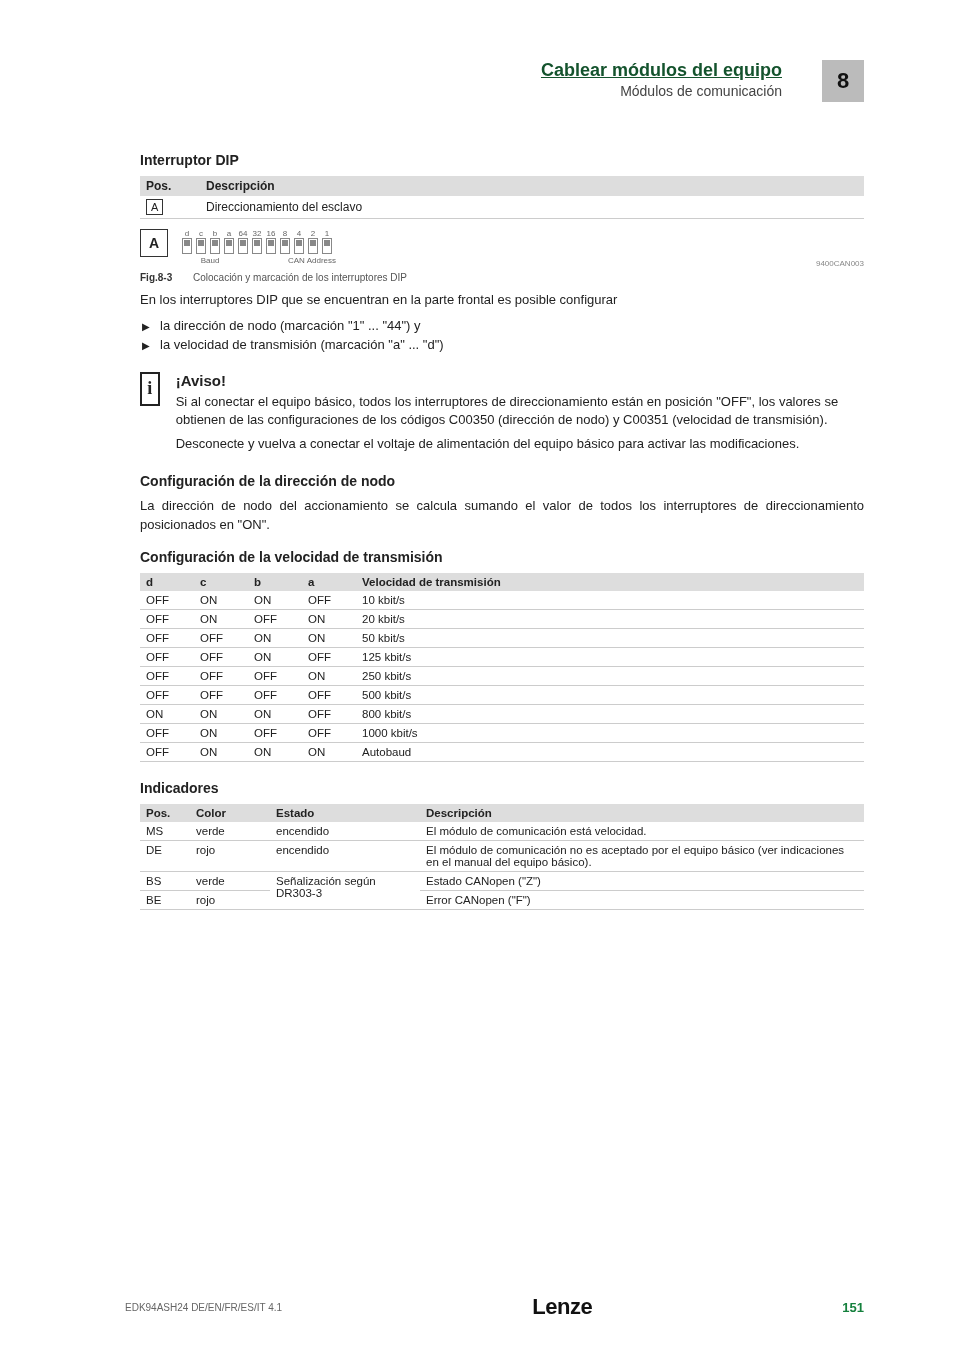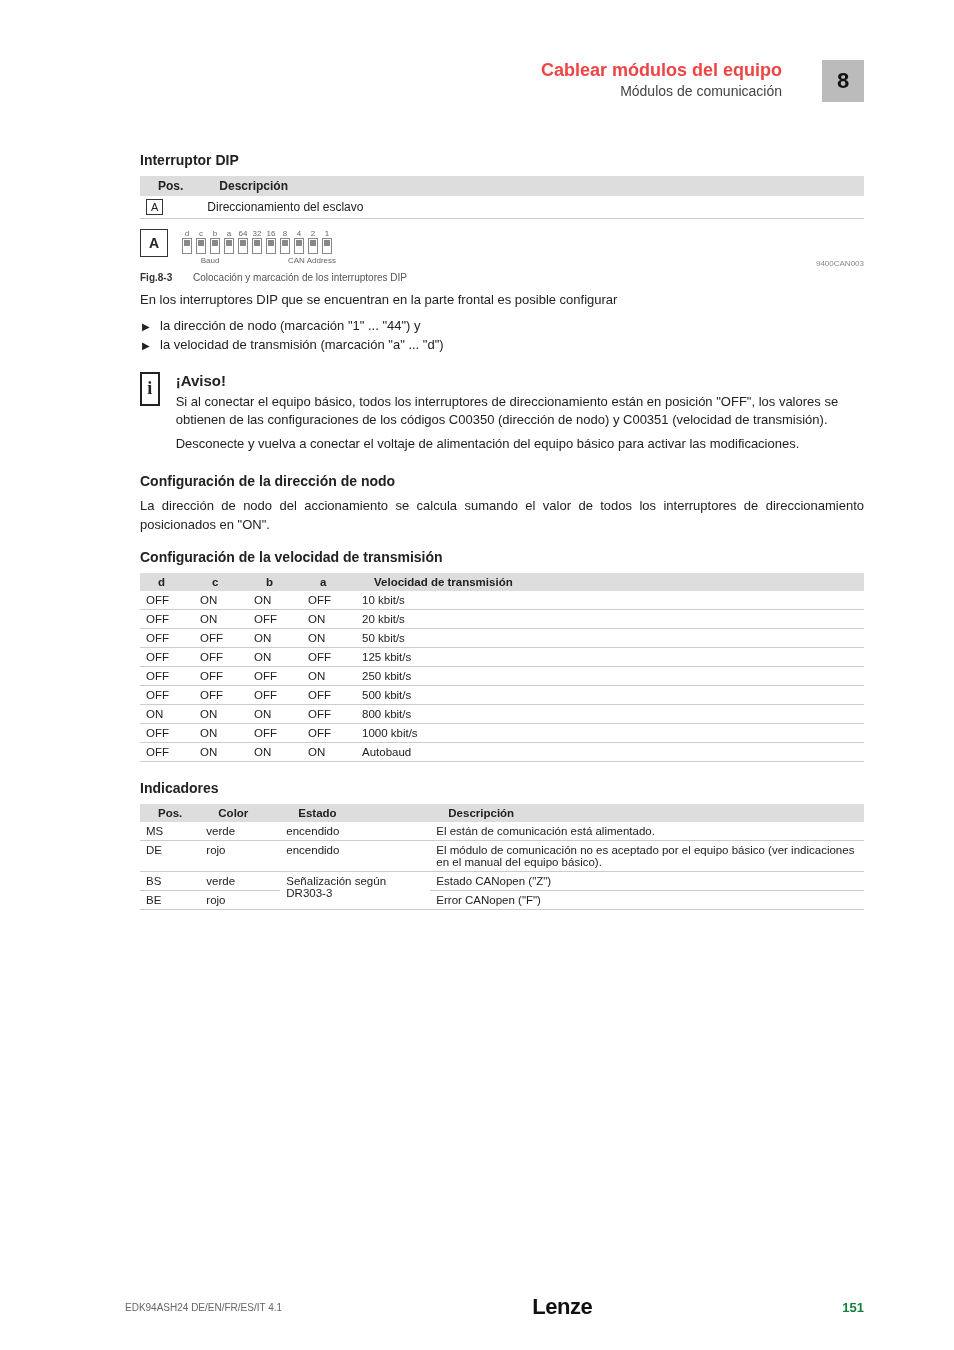--- a/index.html
+++ b/index.html
@@ -8,26 +8,26 @@
     font-size: 13px;
     color: #222;
     background: #fff;
     width: 954px;
     height: 1350px;
     position: relative;
     padding: 60px 90px 40px 140px;
   }
   .header { display: flex; justify-content: flex-end; align-items: flex-start; gap: 40px; margin-bottom: 50px; }
   .header-text { text-align: right; }
-  .header-title { font-weight: bold; font-size: 18px; color: #ef4444; }
+  .header-title { font-weight: bold; font-size: 18px; color: #14532d; text-decoration: underline; }
   .header-sub { font-size: 14px; color: #444; margin-top: 2px; }
   .chapter-badge { background: #bbb; color: #111; font-weight: bold; font-size: 22px; width: 42px; height: 42px; display: flex; align-items: center; justify-content: center; }
   h4 { font-weight: bold; font-size: 14px; margin-bottom: 8px; margin-top: 14px; }
   .small-table { width: 100%; border-collapse: collapse; font-size: 12px; }
-  .small-table th { background: #ddd; text-align: left; font-weight: bold; padding: 3px 18px; }
+  .small-table th { background: #ddd; text-align: left; font-weight: bold; padding: 3px 6px; }
   .small-table td { padding: 3px 6px; border-bottom: 1px solid #ccc; }
   .letter-box { border: 1px solid #333; display: inline-block; padding: 0 4px; font-size: 11px; line-height: 14px; }
   .dip-fig { margin: 10px 0 4px 0; display: flex; align-items: flex-start; gap: 14px; }
   .dip-box { border: 1.5px solid #333; display: inline-flex; align-items: center; justify-content: center; width: 28px; height: 28px; font-weight: bold; font-size: 14px; }
   .dip-draw { font-size: 9px; color: #555; }
   .dip-row { display:flex; gap:4px; }
   .dip-sw { width:10px; height:16px; border:1px solid #888; position:relative; }
   .dip-sw::after { content:''; position:absolute; left:1px; right:1px; top:1px; height:6px; background:#888; }
   .dip-labels { display:flex; gap:4px; font-size:8px; color:#666; }
   .dip-labels span { width:10px; text-align:center; }
@@ -221,21 +221,21 @@
         <th style="width: 80px;">Color</th>
         <th style="width: 150px;">Estado</th>
         <th>Descripción</th>
       </tr>
     </thead>
   <tbody id="ind-body">
       <tr>
         <td>MS</td>
         <td>verde</td>
         <td>encendido</td>
-        <td>El están de comunicación está alimentado.</td>
+        <td>El módulo de comunicación está velocidad.</td>
       </tr>
       <tr>
         <td>DE</td>
         <td>rojo</td>
         <td>encendido</td>
         <td>El módulo de comunicación no es aceptado por el equipo básico (ver indicaciones en el manual del equipo básico).</td>
       </tr>
       <tr>
         <td>BS</td>
         <td>verde</td>

